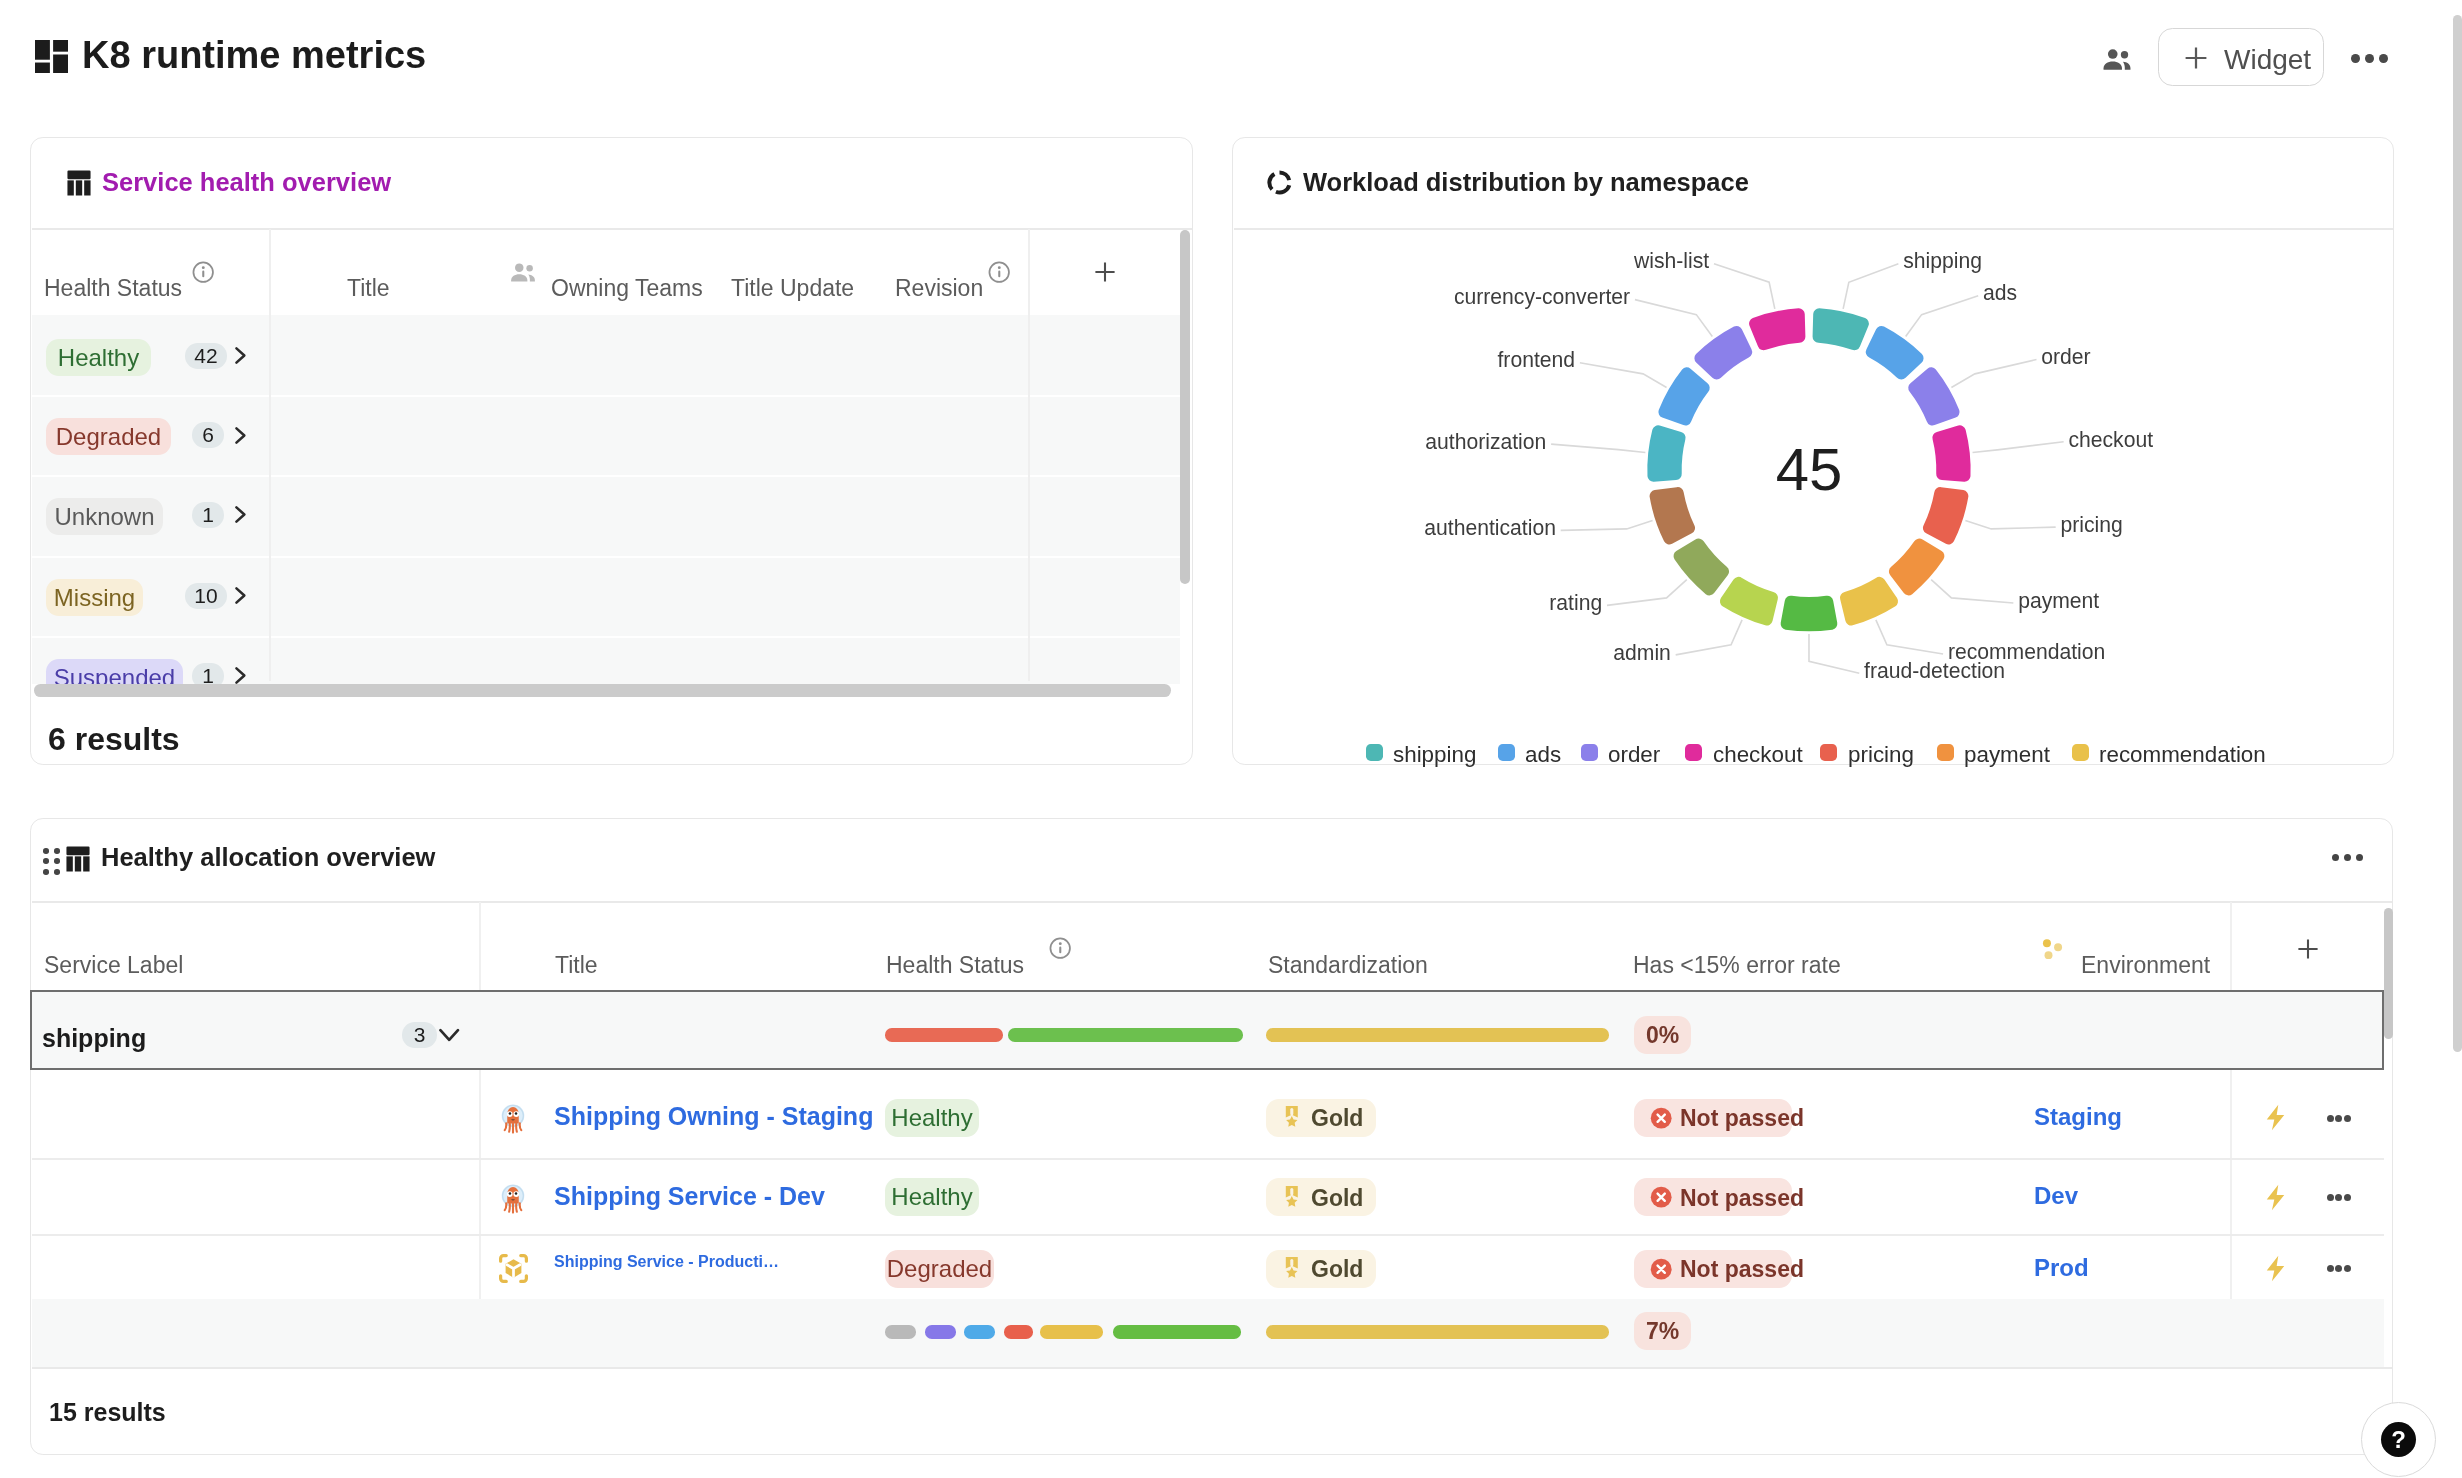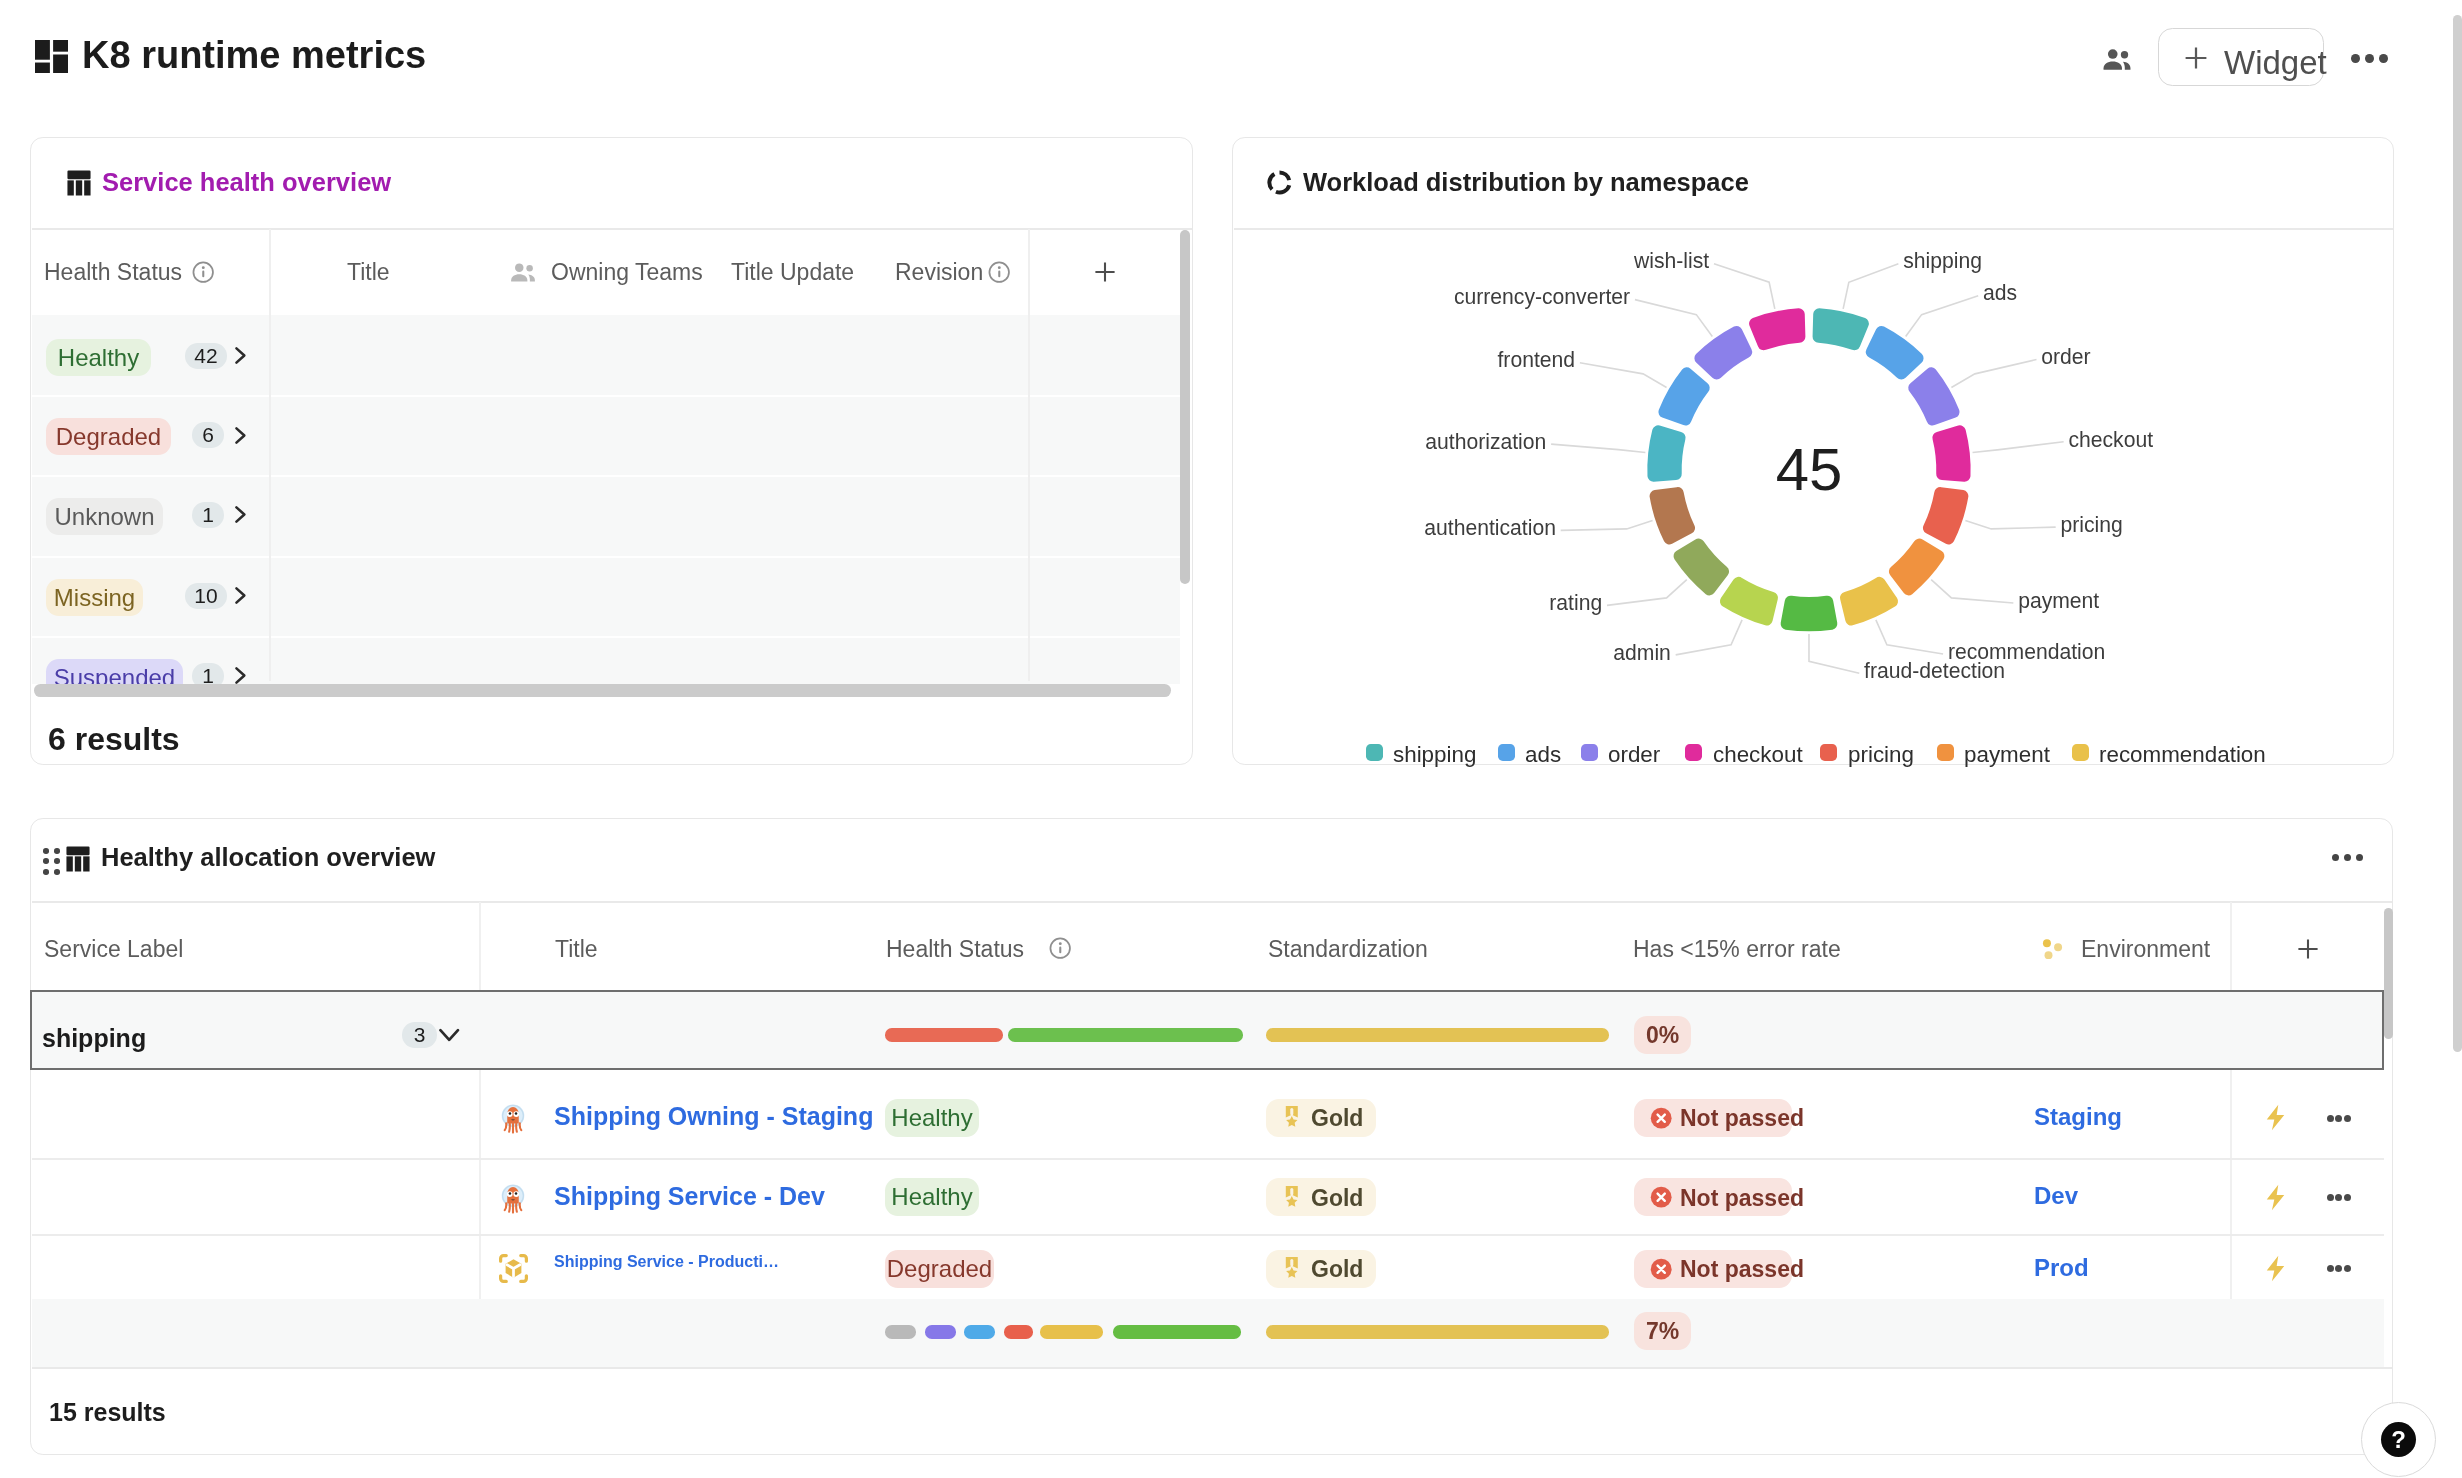--- a/index.html
+++ b/index.html
@@ -1,19 +1,19 @@
 <!DOCTYPE html>
 <html style="font-size:12.8px"><head><meta charset="utf-8">
 <style>
   html,body { margin:0; padding:0; background:#ffffff; }
   body { width:2462px; height:1479px; position:relative; overflow:hidden;
          font-family:"Liberation Sans", sans-serif; -webkit-font-smoothing:antialiased; }
   .abs { position:absolute; }
   .card { position:absolute; background:#fff; border:1.6px solid #e7e7e7; border-radius:12.8px; box-sizing:border-box; }
-  .hdr { color:#5c5c5c; font-size:23px; }
+  .hdr { color:#5c5c5c; font-size:23px;margin-top:16px; }
   .link { color:#2e6be0; font-weight:600; }
 </style></head>
 <body>
 
 <svg class="abs" style="left:35px;top:40px" width="33" height="33" viewBox="0 0 41 41">
  <rect x="0" y="0" width="18.5" height="24.5" fill="#1c1c1c"></rect>
  <rect x="0" y="28" width="18.5" height="13" fill="#1c1c1c"></rect>
  <rect x="22.5" y="0" width="18.5" height="14.5" fill="#1c1c1c"></rect>
  <rect x="22.5" y="18" width="18.5" height="23" fill="#1c1c1c"></rect>
 </svg>
@@ -22,21 +22,21 @@
 <svg style="position:absolute;left:2100px;top:42px" width="34" height="34" viewBox="0 0 24 24" fill="#565656">
     <circle cx="9" cy="8.5" r="3.4"></circle>
     <path d="M2.5 18.5c0-3 3-4.8 6.5-4.8s6.5 1.8 6.5 4.8v1H2.5z"></path>
     <circle cx="17.3" cy="9" r="2.6"></circle>
     <path d="M16.2 13.9c2.9.2 5.3 1.8 5.3 4.4v1.2h-4V18c0-1.6-.5-3-1.3-4.1z"></path>
   </svg>
 <div class="abs" style="left:2158px;top:28px;width:166px;height:58px;border:1.6px solid #d7d7d7;border-radius:14.4px;box-sizing:border-box"></div>
 <svg class="abs" style="left:2184px;top:46px" width="24" height="24" viewBox="0 0 30 30">
     <path d="M15 2 V28 M2 15 H28" stroke="#595959" stroke-width="2.8"></path>
   </svg>
-<div class="abs" style="left:2224px;top:44px;font-size:33px;color:#4f4f4f">Widget</div>
+<div class="abs" style="left:2224px;top:44px;font-size:28px;color:#4f4f4f">Widget</div>
 <div class="abs" style="left:2351px;top:54px;width:8.8px;height:8.8px;border-radius:50%;background:#4a4a4a"></div>
 <div class="abs" style="left:2365px;top:54px;width:8.8px;height:8.8px;border-radius:50%;background:#4a4a4a"></div>
 <div class="abs" style="left:2379px;top:54px;width:8.8px;height:8.8px;border-radius:50%;background:#4a4a4a"></div>
 
 <div class="card" style="left:30px;top:137px;width:1163px;height:628px"></div>
 <svg style="position:absolute;left:67px;top:170px" width="24" height="25.5" viewBox="0 0 30 32">
     <path d="M2 2 h26 a0 0 0 0 1 0 0 v8 h-26 z" fill="#1e1e1e" stroke="#1e1e1e" stroke-width="3" stroke-linejoin="round"></path>
     <rect x="0.5" y="13" width="8" height="19" fill="#1e1e1e"></rect>
     <rect x="11" y="13" width="8" height="19" fill="#1e1e1e"></rect>
     <rect x="21.5" y="13" width="8" height="19" fill="#1e1e1e"></rect>

